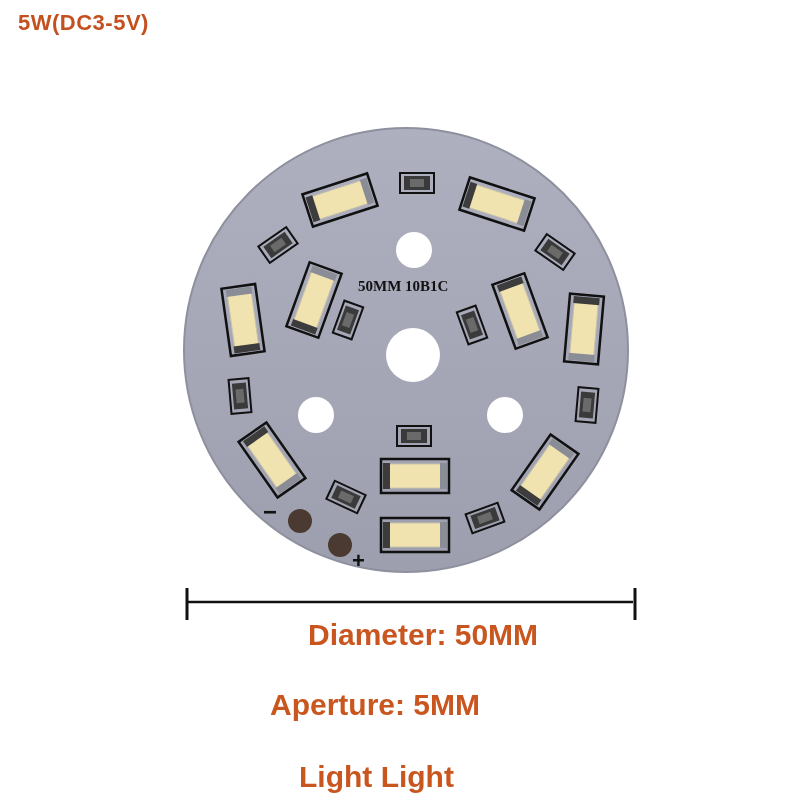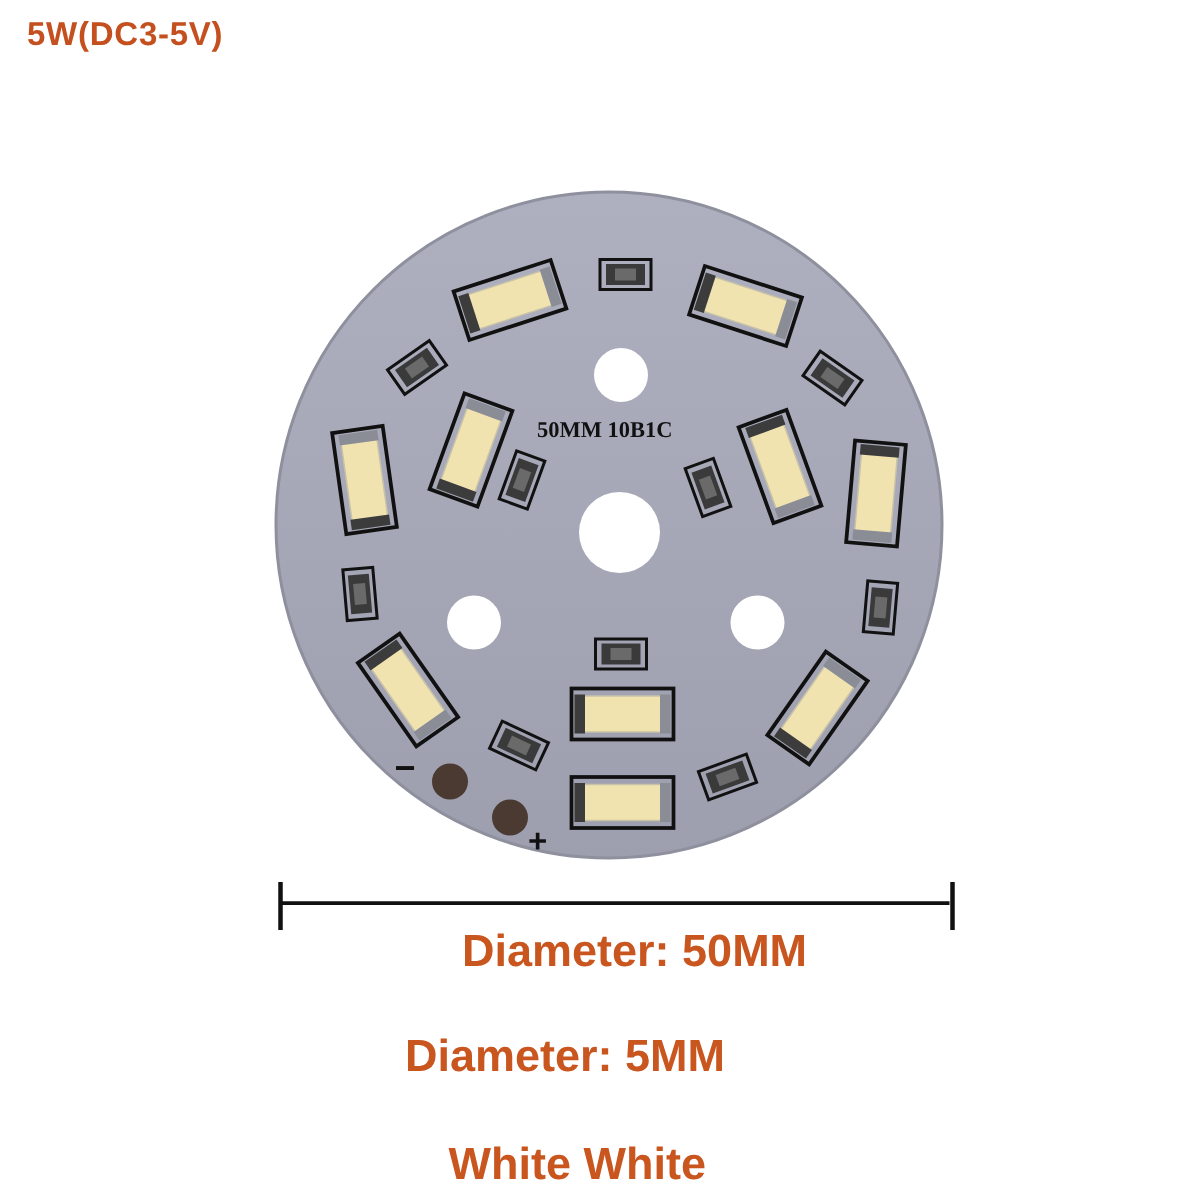--- a/index.html
+++ b/index.html
@@ -75,14 +75,14 @@
   </g>
 
   <g>
     <line x1="187" y1="602" x2="633" y2="602" stroke="#111" stroke-width="2.5"></line>
     <line x1="187" y1="588" x2="187" y2="620" stroke="#111" stroke-width="3"></line>
     <line x1="635" y1="588" x2="635" y2="620" stroke="#111" stroke-width="3"></line>
   </g>
 </svg>
 
 <div class="label l1">Diameter: 50MM</div>
-<div class="label l2">Diameter: 5MM</div>
-<div class="label l3">White White</div>
+<div class="label l2">Aperture: 5MM</div>
+<div class="label l3">Light Light</div>
 
 </body></html>

